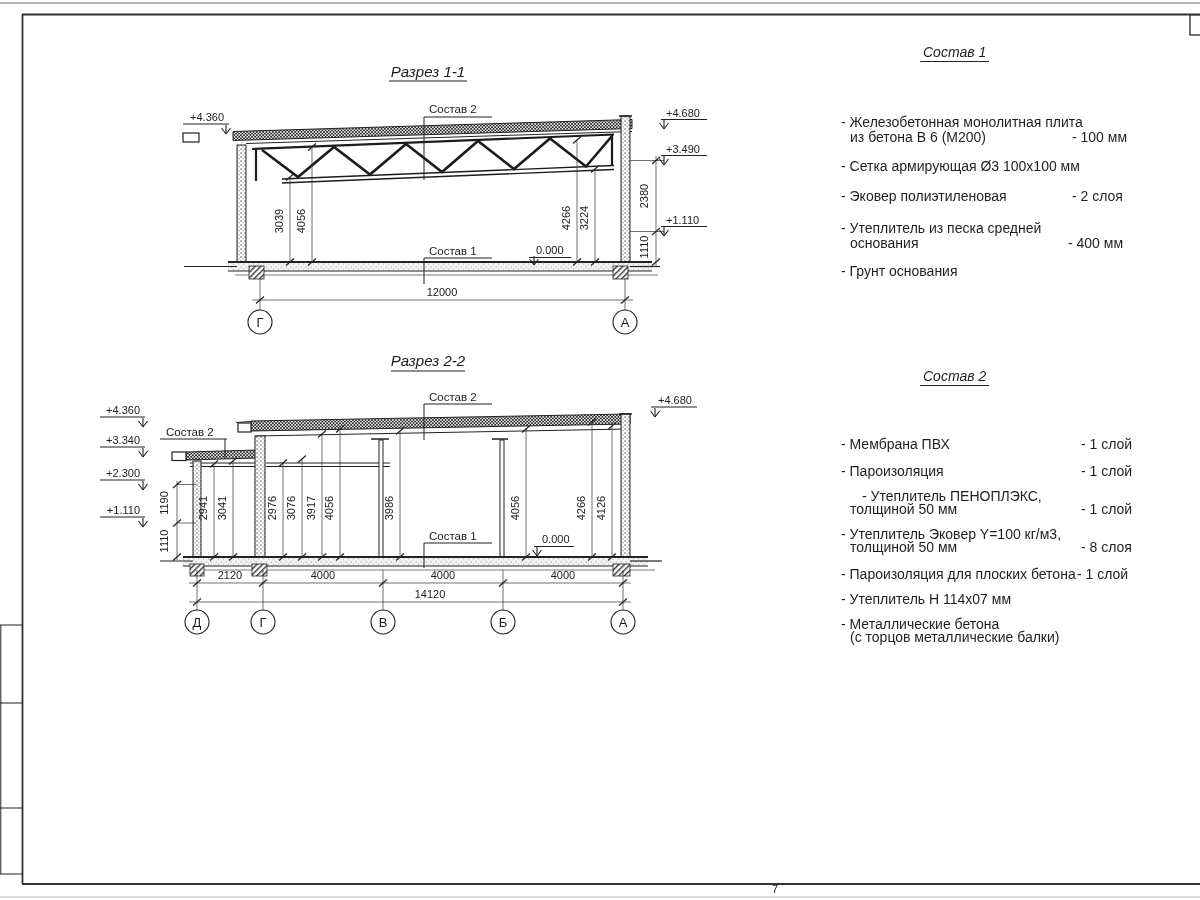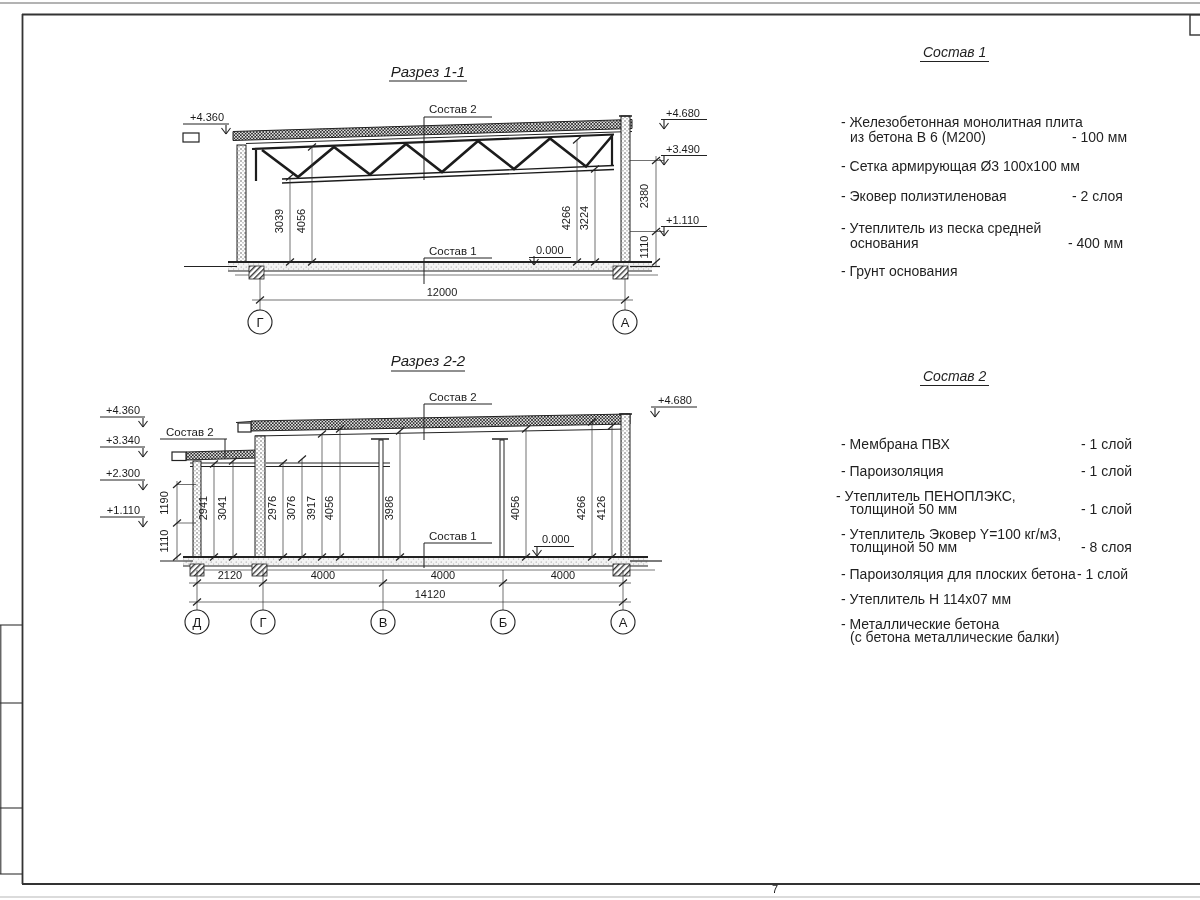--- a/index.html
+++ b/index.html
@@ -349,26 +349,26 @@
   <div class="abs t" style="left:1040px;top:236px">- 400 мм</div>
   <div class="abs t" style="left:813px;top:264px">- Грунт основания</div>
 </div>
 
 <div>
   <div class="abs list-title" style="left:920px;top:368px">Состав 2</div>
   <div class="abs t" style="left:813px;top:437px">- Мембрана ПВХ</div>
   <div class="abs t" style="left:1053px;top:437px">- 1 слой</div>
   <div class="abs t" style="left:813px;top:464px">- Пароизоляция</div>
   <div class="abs t" style="left:1053px;top:464px">- 1 слой</div>
-  <div class="abs t" style="left:808px;top:489px">- Утеплитель ПЕНОПЛЭКС,</div>
+  <div class="abs t" style="left:834px;top:489px">- Утеплитель ПЕНОПЛЭКС,</div>
   <div class="abs t" style="left:822px;top:502px">толщиной 50 мм</div>
   <div class="abs t" style="left:1053px;top:502px">- 1 слой</div>
   <div class="abs t" style="left:813px;top:527px">- Утеплитель Эковер Y=100 кг/м3,</div>
   <div class="abs t" style="left:822px;top:540px">толщиной 50 мм</div>
   <div class="abs t" style="left:1053px;top:540px">- 8 слоя</div>
   <div class="abs t" style="left:813px;top:567px">- Пароизоляция для плоских бетона</div>
   <div class="abs t" style="left:1049px;top:567px">- 1 слой</div>
   <div class="abs t" style="left:813px;top:592px">- Утеплитель Н 114х07 мм</div>
   <div class="abs t" style="left:813px;top:617px">- Металлические бетона</div>
-  <div class="abs t" style="left:822px;top:630px">(с бетона металлические балки)</div>
+  <div class="abs t" style="left:822px;top:630px">(с торцов металлические балки)</div>
 </div>
 
 </div>
 
 </body></html>

